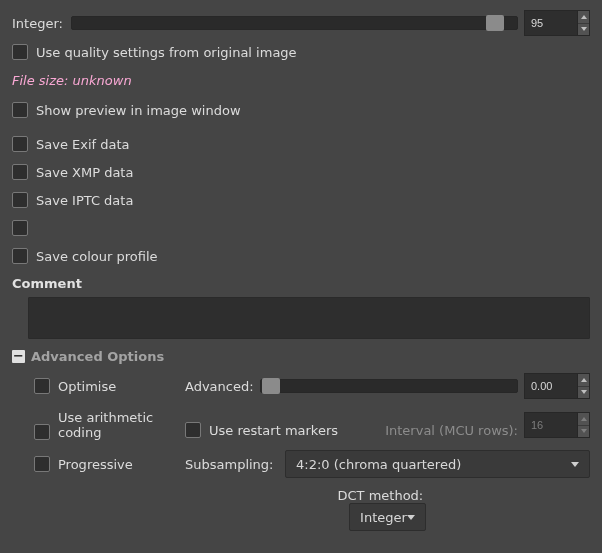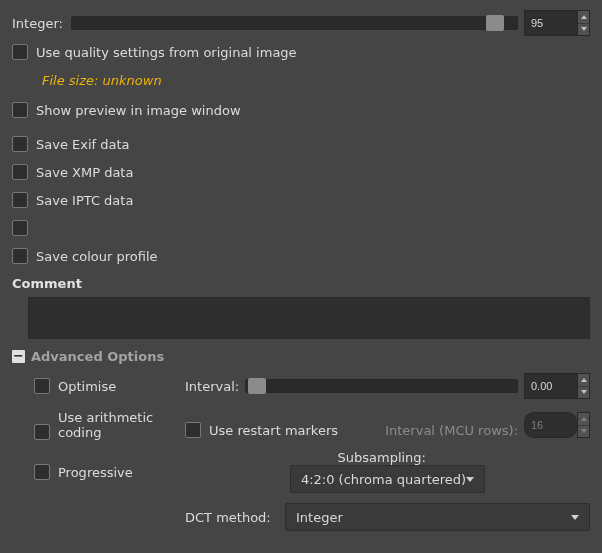--- a/index.html
+++ b/index.html
@@ -64,21 +64,21 @@
   .spin-input {
     background: #2e2e2e;
     border: 1px solid #272727;
     color: #d8d8d8;
     font-size: 11px;
     padding: 3px 6px;
     width: 40px;
     border-right: none;
     outline: none;
   }
-  .spin-input.dim { color: #7d7d7d; border-radius: 10px; }
+  .spin-input.dim { color: #7d7d7d; }
   .spin-btns {
     display: flex;
     flex-direction: column;
     width: 16px;
     border: 1px solid #272727;
   }
   .spin-btn {
     flex: 1;
     background: #525252;
     display: flex;
@@ -92,21 +92,21 @@
     border-right: 3px solid transparent;
   }
   .arrow-up { border-bottom: 4px solid #bfbfbf; }
   .arrow-down { border-top: 4px solid #bfbfbf; }
   .arrow-down-lg {
     width: 0; height: 0;
     border-left: 4px solid transparent;
     border-right: 4px solid transparent;
     border-top: 5px solid #d0d0d0;
   }
-  .italic { font-style: italic; color: #eab308; margin-left: 30px; }
+  .italic { font-style: italic; color: #f9a8d4; }
   .section-heading {
     font-weight: bold;
     color: #e2e2e2;
     margin-top: 8px;
     margin-bottom: 6px;
   }
   .textarea-box {
     background: #2e2e2e;
     border: 1px solid #2a2a2a;
     border-radius: 1px;
@@ -218,21 +218,21 @@
   </div>
 
   <div class="adv">
 
     <div class="row">
       <div class="col-left">
         <div class="checkbox" style="margin-left:4px;"></div>
         <span class="label">Optimise</span>
       </div>
       <div style="flex-grow:1;display:flex;align-items:center;">
-        <span class="label">Interval:</span>
+        <span class="label">Advanced:</span>
         <div class="slider-track">
           <div class="slider-thumb" style="left:4%;"></div>
         </div>
         <div class="spin">
           <input class="spin-input" value="0.00" style="">
           <div class="spin-btns">
             <div class="spin-btn">
                 <div class="arrow-up"></div>
               </div>
             <div class="spin-btn">
@@ -266,32 +266,32 @@
           </div>
         </div>
       </div>
     </div>
 
     <div class="row">
       <div class="col-left">
         <div class="checkbox" style="margin-left:4px;"></div>
         <span class="label">Progressive</span>
       </div>
-      <div style="flex-grow:1;display:flex;align-items:center;flex-direction:column;">
+      <div style="flex-grow:1;display:flex;align-items:center;">
         <span class="label col-label">Subsampling:</span>
         <div class="select">
           <span>4:2:0 (chroma quartered)</span>
           <div class="arrow-down-lg"></div>
         </div>
       </div>
     </div>
 
     <div class="row">
       <div class="col-left"></div>
-      <div style="flex-grow:1;display:flex;align-items:center;">
+      <div style="flex-grow:1;display:flex;align-items:center;flex-direction:column;">
         <span class="label col-label">DCT method:</span>
         <div class="select">
           <span>Integer</span>
           <div class="arrow-down-lg"></div>
         </div>
       </div>
     </div>
 
   </div>
 </div>

